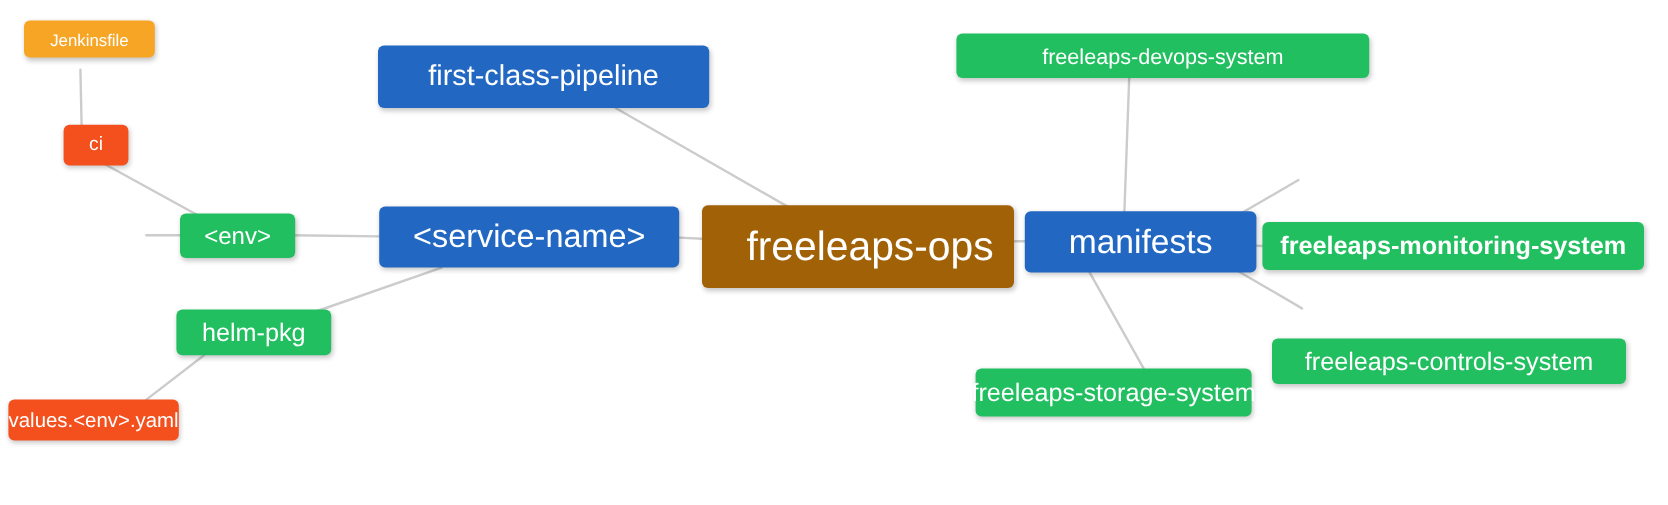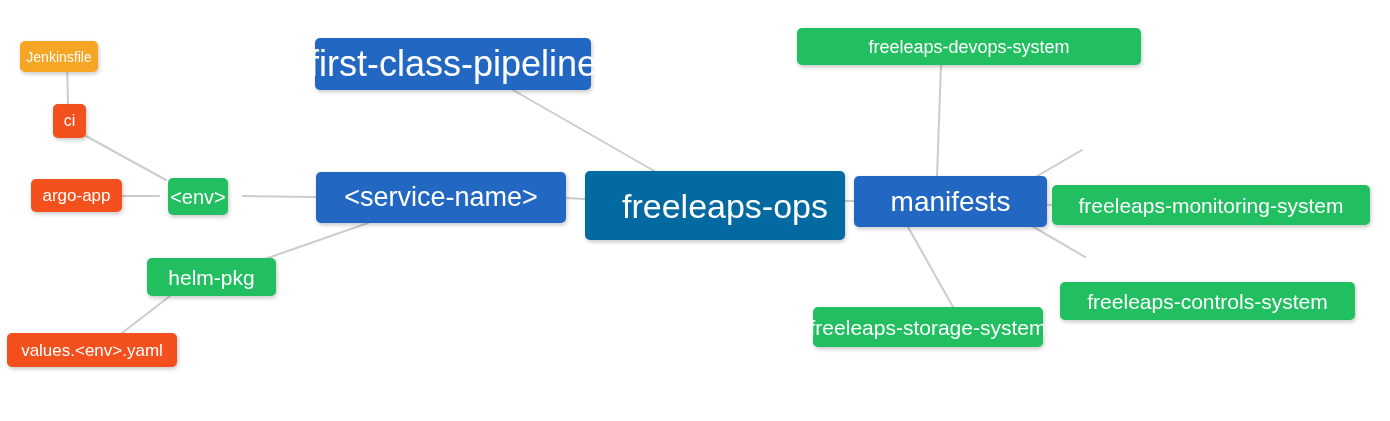--- a/index.html
+++ b/index.html
@@ -27,35 +27,35 @@
     box-shadow: 1px 2px 4px rgba(0,0,0,0.22);
     white-space: nowrap;
     box-sizing: border-box;
     cursor: pointer;
     line-height: 1;
   }
   .amber { background: #f6a525; }
   .red   { background: #f4501e; }
   .green { background: #22bf61; }
   .blue  { background: #2268c3; }
-  .dark  { background: #0369a1; padding-left: 20px; }
+  .dark  { background: #a16207; padding-left: 20px; }
 
-  .n-jenkinsfile { left: 20px;  top: 41px;  width: 78px;  height: 31px; font-size: 14px; }
-  .n-ci          { left: 53px;  top: 104px; width: 33px;  height: 34px; font-size: 16px; text-align: right; }
+  .n-jenkinsfile { left: 20px;  top: 17px;  width: 109px;  height: 31px; font-size: 14px; }
+  .n-ci          { left: 53px;  top: 104px; width: 54px;  height: 34px; font-size: 16px; text-align: right; }
   .n-argo        { left: 31px;  top: 179px; width: 91px;  height: 33px; font-size: 17px; }
-  .n-env         { left: 168px; top: 178px; width: 60px;  height: 37px; font-size: 20px; }
-  .n-pipeline    { left: 315px; top: 38px;  width: 276px; height: 52px; font-size: 36px; }
+  .n-env         { left: 150px; top: 178px; width: 96px;  height: 37px; font-size: 20px; }
+  .n-pipeline    { left: 315px; top: 38px;  width: 276px; height: 52px; font-size: 24px; }
   .n-service     { left: 316px; top: 172px; width: 250px; height: 51px; font-size: 27px; }
   .n-root        { left: 585px; top: 171px; width: 260px; height: 69px; font-size: 34px; }
   .n-manifests   { left: 854px; top: 176px; width: 193px; height: 51px; font-size: 28px; }
   .n-helm        { left: 147px; top: 258px; width: 129px; height: 38px; font-size: 21px; }
-  .n-values      { left: 7px;   top: 333px; width: 170px; height: 34px; font-size: 17px; }
+  .n-values      { left: 7px;   top: 333px; width: 142px; height: 34px; font-size: 17px; }
   .n-devops      { left: 797px; top: 28px;  width: 344px; height: 37px; font-size: 18px; }
   .n-network     { left: 1055px;top: 111px; width: 293px; height: 40px; font-size: 21px; }
-  .n-monitoring  { left: 1052px;top: 185px; width: 318px; height: 40px; font-size: 21px; }
+  .n-monitoring  { left: 1052px;top: 185px; width: 318px; height: 40px; font-size: 21px; font-weight: bold; }
   .n-controls    { left: 1060px;top: 257px; width: 295px; height: 38px; font-size: 21px; margin-top: 25px; }
   .n-storage     { left: 813px; top: 307px; width: 230px; height: 40px; font-size: 21px; }
 </style>
 </head>
 <body>
 
 <div class="canvas">
 
   <svg class="edges" viewBox="0 0 1390 421" xmlns="http://www.w3.org/2000/svg">
     <line x1="67" y1="58" x2="68" y2="104"></line>
@@ -69,21 +69,20 @@
     <line x1="845" y1="201" x2="854" y2="201"></line>
     <line x1="937" y1="176" x2="941" y2="65"></line>
     <line x1="1015" y1="189" x2="1082" y2="150"></line>
     <line x1="1015" y1="203" x2="1052" y2="205"></line>
     <line x1="1013" y1="215" x2="1085" y2="257"></line>
     <line x1="908" y1="227" x2="953" y2="307"></line>
   </svg>
 
   <div class="node amber n-jenkinsfile">Jenkinsfile</div>
   <div class="node red   n-ci">ci</div>
-  <div class="node red   n-argo">argo-app</div>
   <div class="node green n-env">&lt;env&gt;</div>
   <div class="node blue  n-pipeline">first-class-pipeline</div>
   <div class="node blue  n-service">&lt;service-name&gt;</div>
   <div class="node dark  n-root">freeleaps-ops</div>
   <div class="node blue  n-manifests">manifests</div>
   <div class="node green n-helm">helm-pkg</div>
   <div class="node red   n-values">values.&lt;env&gt;.yaml</div>
   <div class="node green n-devops">freeleaps-devops-system</div>
   <div class="node green n-monitoring">freeleaps-monitoring-system</div>
   <div class="node green n-controls">freeleaps-controls-system</div>

